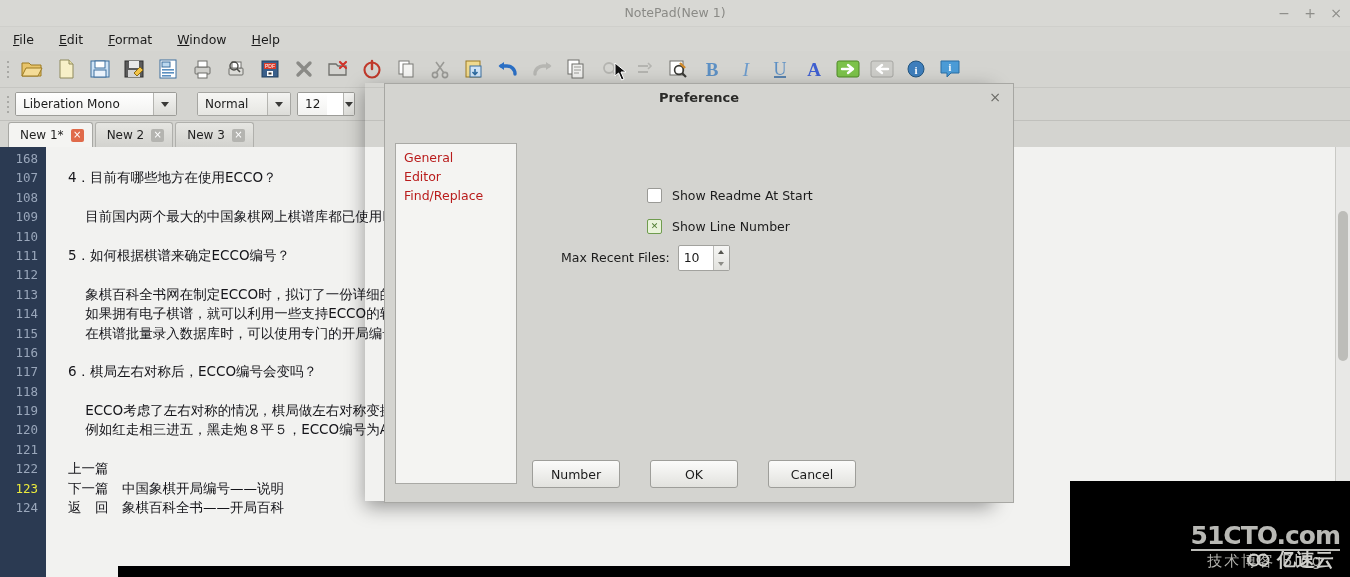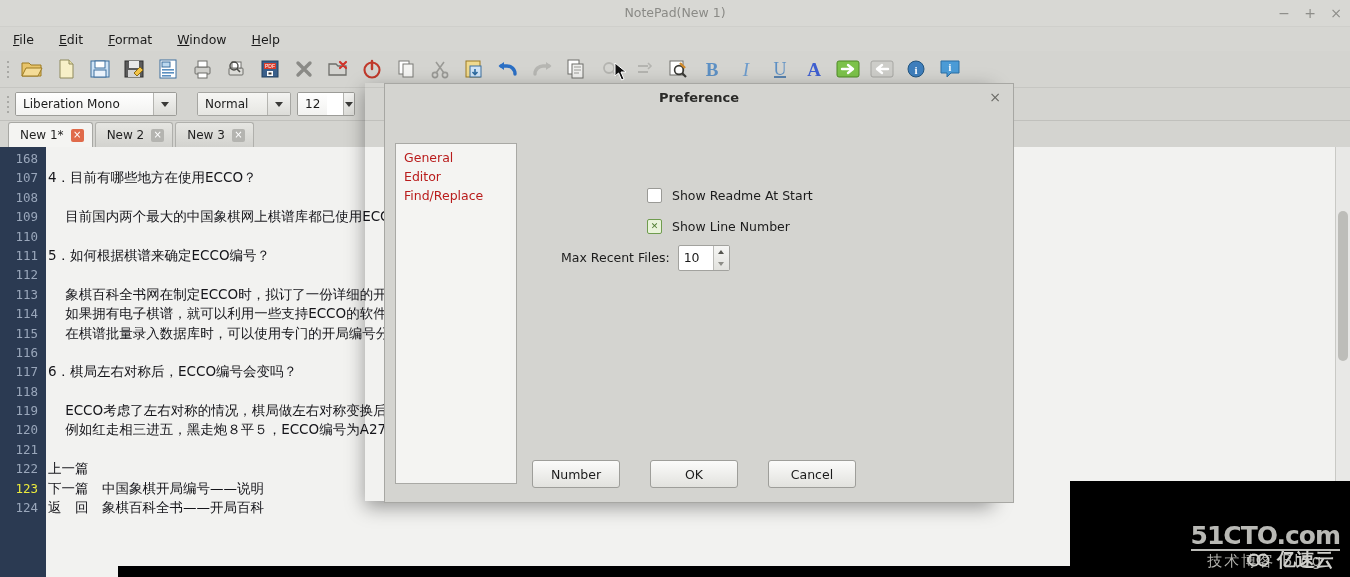--- a/index.html
+++ b/index.html
@@ -61,21 +61,21 @@
 
   
   .editorwrap{flex:1 1 auto;position:relative;overflow:hidden;background:#f2f2f0;display:flex;}
   .gutter{width:46px;background:#2b3a52;color:#9aa7bb;font-size:12.5px;
           font-family:"DejaVu Sans Mono","Liberation Mono",monospace;
           padding-top:2px;flex:0 0 auto;text-align:right;}
   .gutter .ln{height:19.4px;line-height:19.4px;padding-right:8px;}
   .gutter .ln.cur{color:#eaea3c;font-weight:normal;}
   .doc{flex:1 1 auto;position:relative;background:#f2f2f0;padding-top:2px;overflow:hidden;}
   .docline{height:19.4px;line-height:19.4px;white-space:pre;font-size:13.5px;color:#15151a;
-           padding-left:2px;font-family:"DejaVu Sans","Liberation Sans",sans-serif;}
+           padding-left:22px;font-family:"DejaVu Sans","Liberation Sans",sans-serif;}
   .vscroll{position:absolute;right:0;top:0;bottom:0;width:14px;background:#e8e8e6;
            border-left:1px solid #c9c9c5;}
   .vthumb{position:absolute;left:2px;right:2px;top:64px;height:150px;background:#bdbdb9;
           border-radius:5px;}
   .blackband{position:absolute;right:0;bottom:0;width:280px;height:96px;background:#000;}
   .blackband2{position:absolute;left:118px;right:0;bottom:0;height:11px;background:#000;}
 
   
   .wm{position:absolute;right:10px;bottom:6px;text-align:center;z-index:6;pointer-events:none;}
   .wm .l1{font-size:25px;font-weight:bold;color:#b9b9b5;letter-spacing:-1px;

